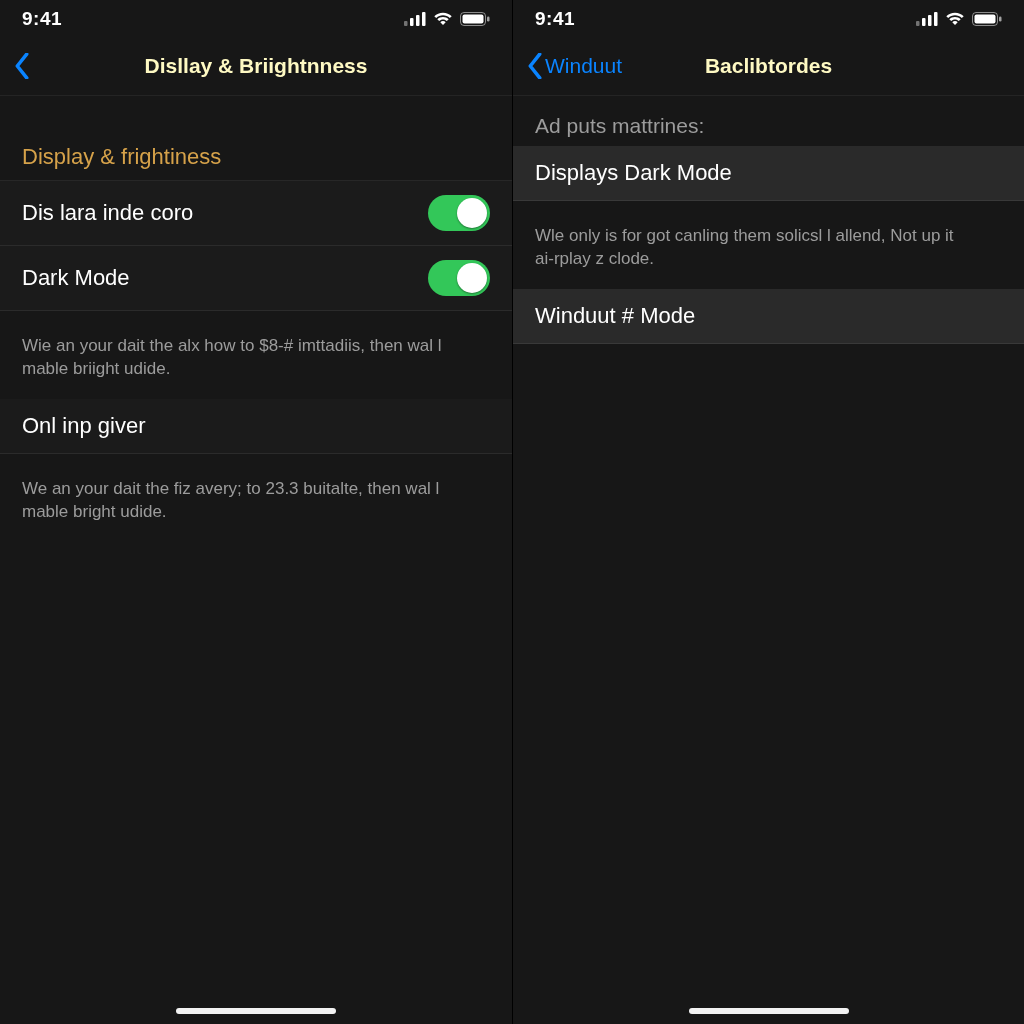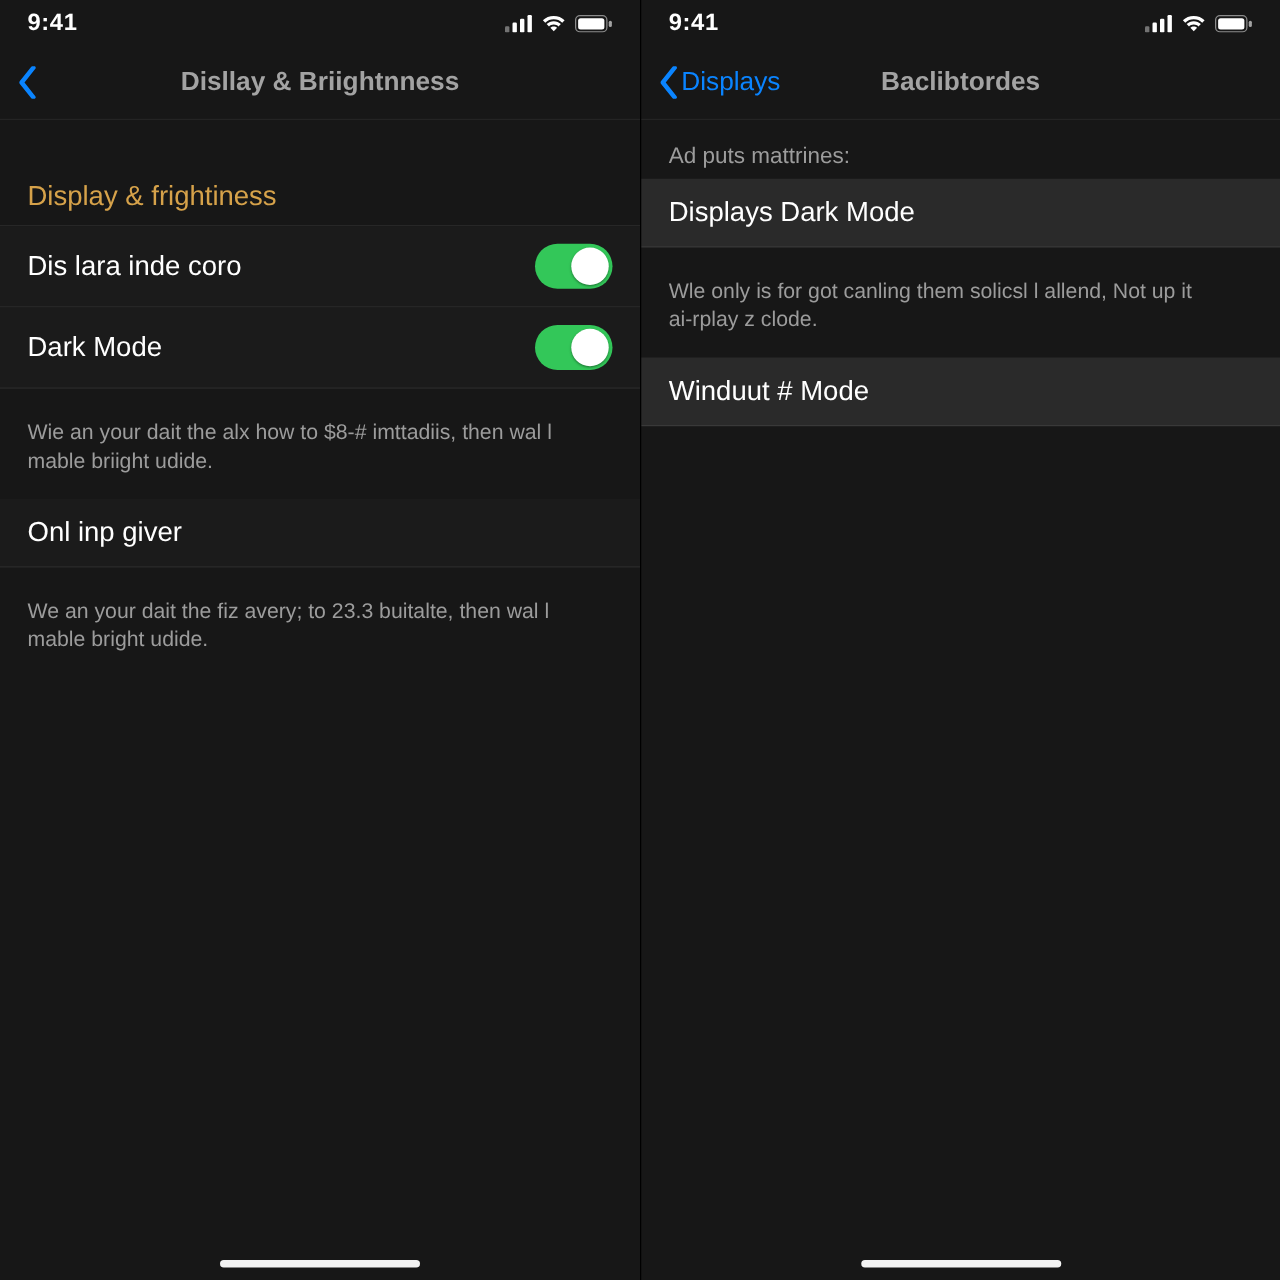--- a/index.html
+++ b/index.html
@@ -56,40 +56,40 @@
     font-size: 21px;
     font-weight: 500;
     cursor: pointer;
     z-index: 2;
   }
   .nav-back svg { width: 16px; height: 26px; }
   .nav-title {
     position: absolute;
     left: 0; right: 0;
     text-align: center;
-    color: #a3a3a3;
+    color: #fef9c3;
     font-size: 21px;
     font-weight: 700;
     pointer-events: none;
   }
 
   
   .content { flex: 1; overflow: hidden; }
 
   .section-heading {
     padding: 48px 22px 10px 22px;
     color: #d6a24a;
     font-size: 22px;
     font-weight: 500;
     border-bottom: 1px solid rgba(255,255,255,0.07);
   }
   .section-caption {
     padding: 18px 11px 8px 22px;
     color: #9c9c9c;
-    font-size: 18px;
+    font-size: 21px;
   }
 
   .row {
     display: flex;
     align-items: center;
     justify-content: space-between;
     padding: 14px 22px;
     border-bottom: 1px solid rgba(255,255,255,0.07);
     background: #1b1b1b;
     cursor: pointer;
@@ -218,21 +218,21 @@
             <rect x="27" y="4.5" width="2.5" height="5" rx="1.2" fill="#fff" fill-opacity="0.6"></rect>
           </svg>
       </div>
     </div>
 
     <div class="nav">
       <div class="nav-back">
         <svg viewBox="0 0 12 22">
             <path d="M10 1 L2 11 L10 21" fill="none" stroke="#0a84ff" stroke-width="3" stroke-linecap="round" stroke-linejoin="round"></path>
           </svg>
-        <span>Displays</span>
+        <span>Winduut</span>
       </div>
       <div class="nav-title">Baclibtordes</div>
     </div>
 
     <div class="content">
       <div class="section-caption">Ad puts mattrines:</div>
 
       <div class="row">
         <span class="row-label">Displays Dark Mode</span>
       </div>

